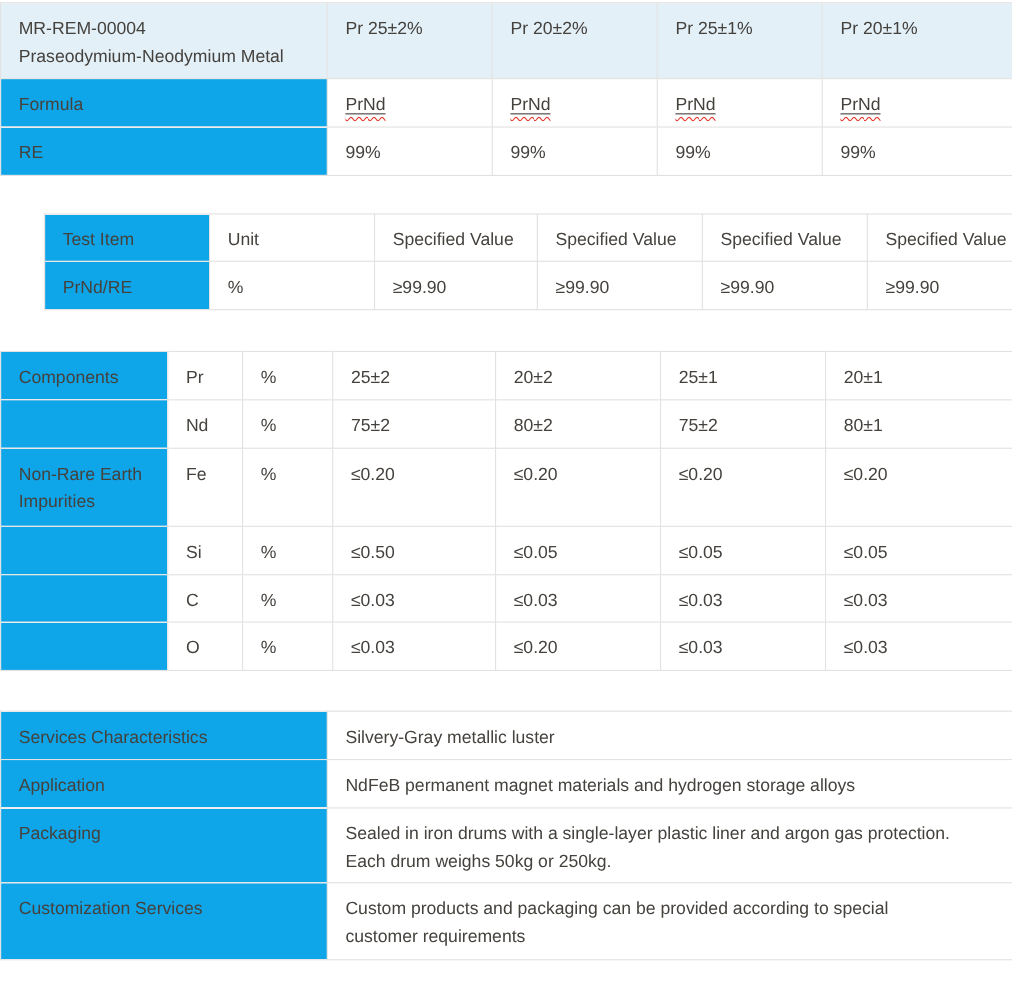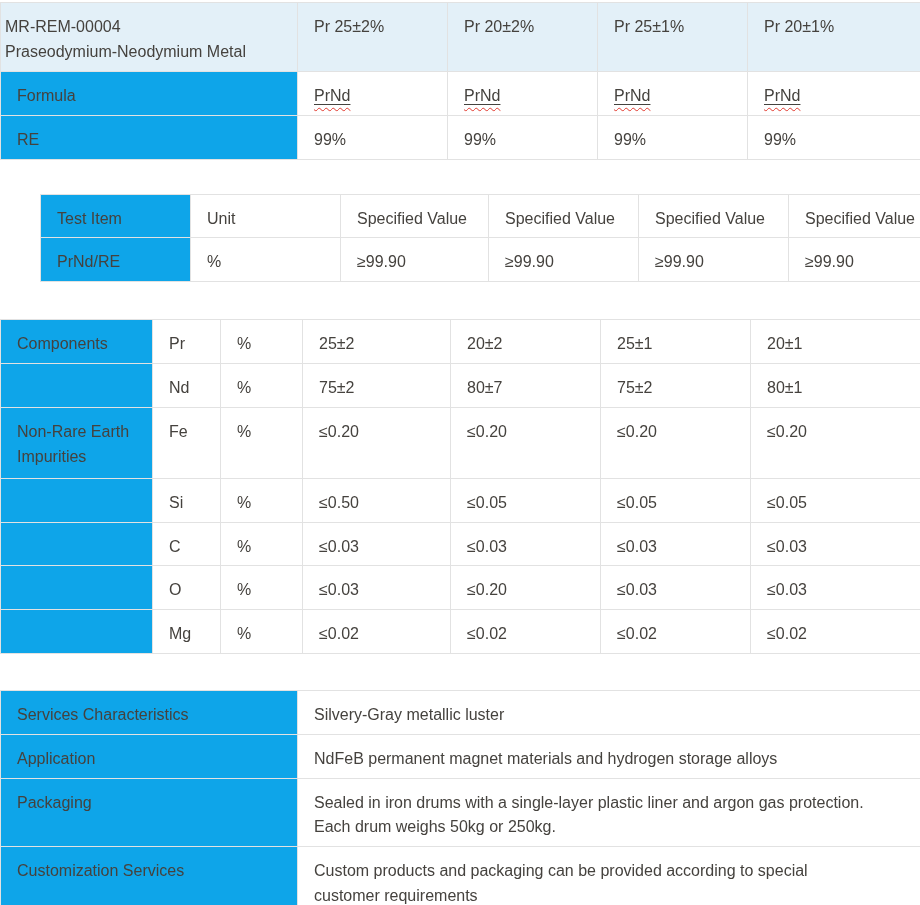--- a/index.html
+++ b/index.html
@@ -15,21 +15,21 @@
     vertical-align:top;text-align:left;
     padding:12px 12px 6px 16px;
     font-size:16px;font-weight:400;line-height:1.55;
     color:#45423e;box-sizing:border-box;
     overflow:hidden;
   }
   
   .lbl{background:#0ea5e9;padding-left:12px;font-weight:700;color:#3a3631;}
   
   .t1 th{background:#e3f0f8;font-weight:700;color:#333e48;}
-  .t1 th.title-cell{padding-left:4px;}
+  .t1 th.title-cell{padding-left:16px;}
   
   .h67{height:67px}.h44{height:44px}.h43{height:43px}.h71{height:71px}.h68{height:68px}.h70{height:70px}
   
   .t1{margin-top:2px;}
   .t2{margin-top:34px;margin-left:40px;}
   .t3{margin-top:37px;}
   .t4{margin-top:36px;}
   .block{display:block;}
   .vline{display:block;}
   .vline:empty{display:none;}
@@ -144,21 +144,21 @@
     <td>25±2</td>
     <td>20±2</td>
     <td>25±1</td>
     <td>20±1</td>
   </tr>
   <tr class="h43">
     <td class="lbl"></td>
     <td>Nd</td>
     <td>%</td>
     <td>75±2</td>
-    <td>80±7</td>
+    <td>80±2</td>
     <td>75±2</td>
     <td>80±1</td>
   </tr>
   <tr class="h71">
     <td class="lbl">Non-Rare Earth Impurities</td>
     <td>Fe</td>
     <td>%</td>
     <td>≤0.20</td>
     <td>≤0.20</td>
     <td>≤0.20</td>
@@ -184,29 +184,20 @@
   </tr>
   <tr class="h43">
     <td class="lbl"></td>
     <td>O</td>
     <td>%</td>
     <td>≤0.03</td>
     <td>≤0.20</td>
     <td>≤0.03</td>
     <td>≤0.03</td>
   </tr>
-  <tr class="h43">
-    <td class="lbl"></td>
-    <td>Mg</td>
-    <td>%</td>
-    <td>≤0.02</td>
-    <td>≤0.02</td>
-    <td>≤0.02</td>
-    <td>≤0.02</td>
-  </tr>
 </tbody>
   </table>
 
 <table class="t t4">
   <colgroup>
     <col style="width:297px">
       <col style="width:623px">
   </colgroup>
   <tbody>
       <tr class="h43">

